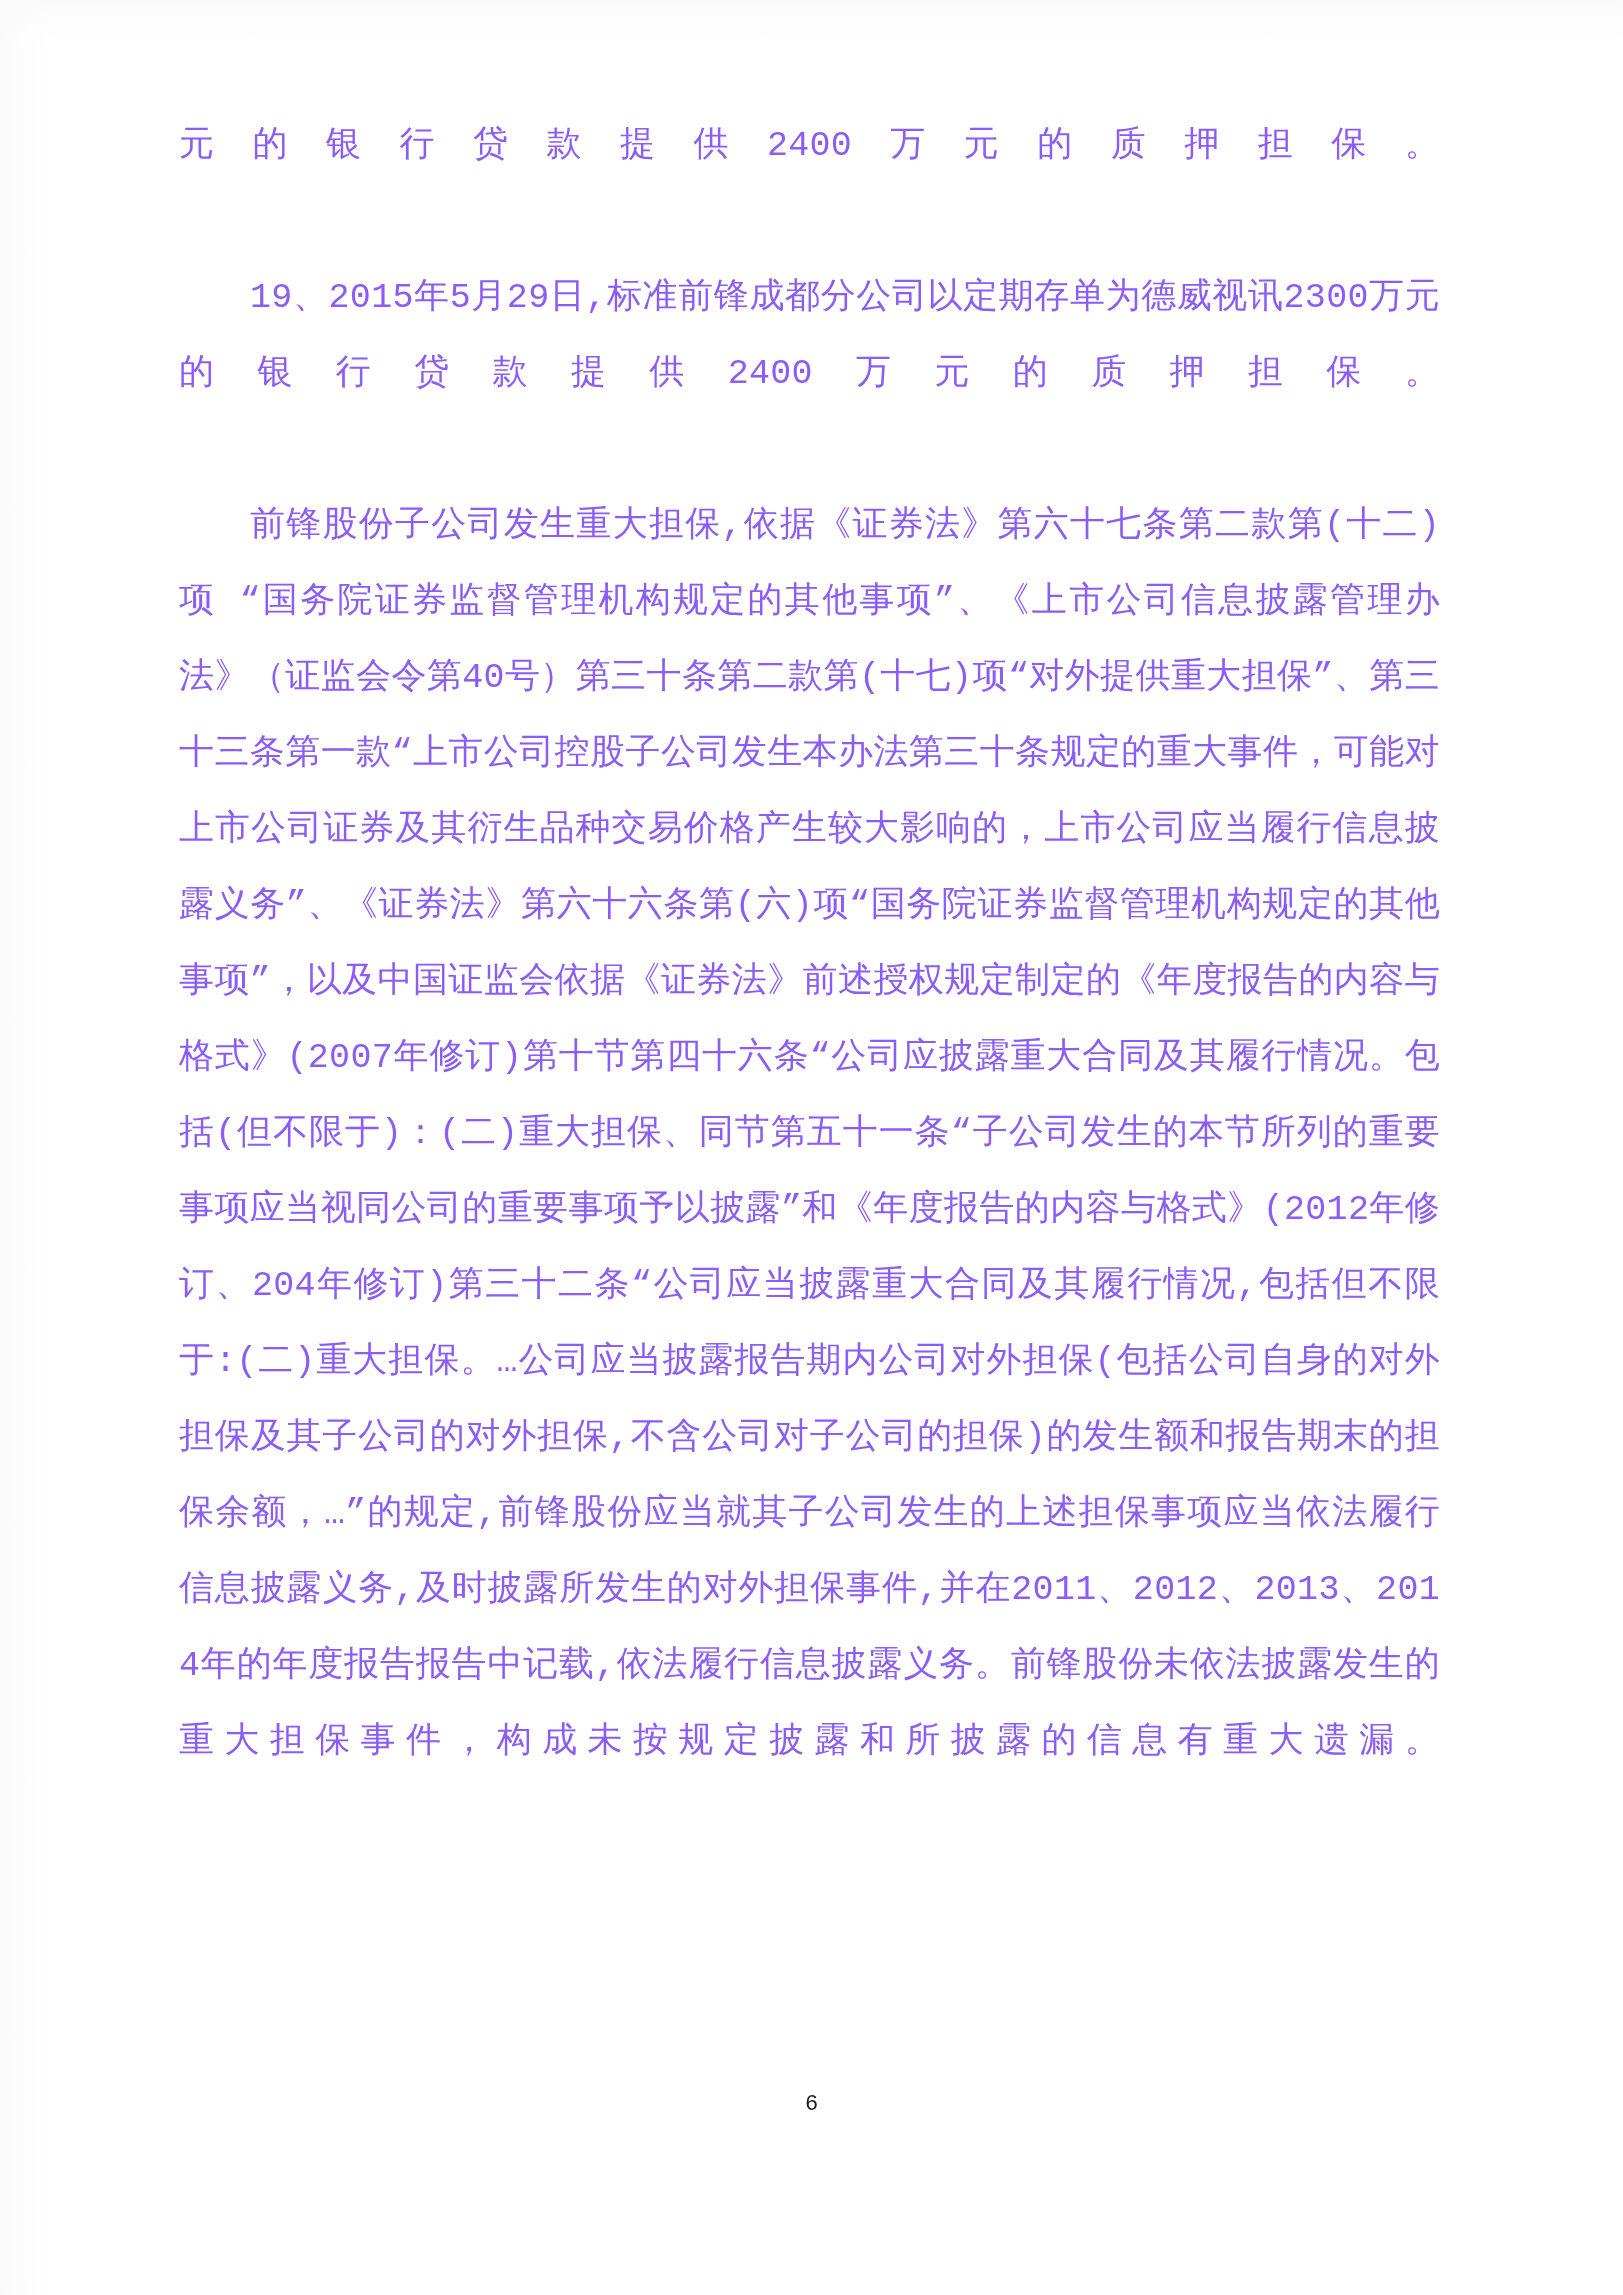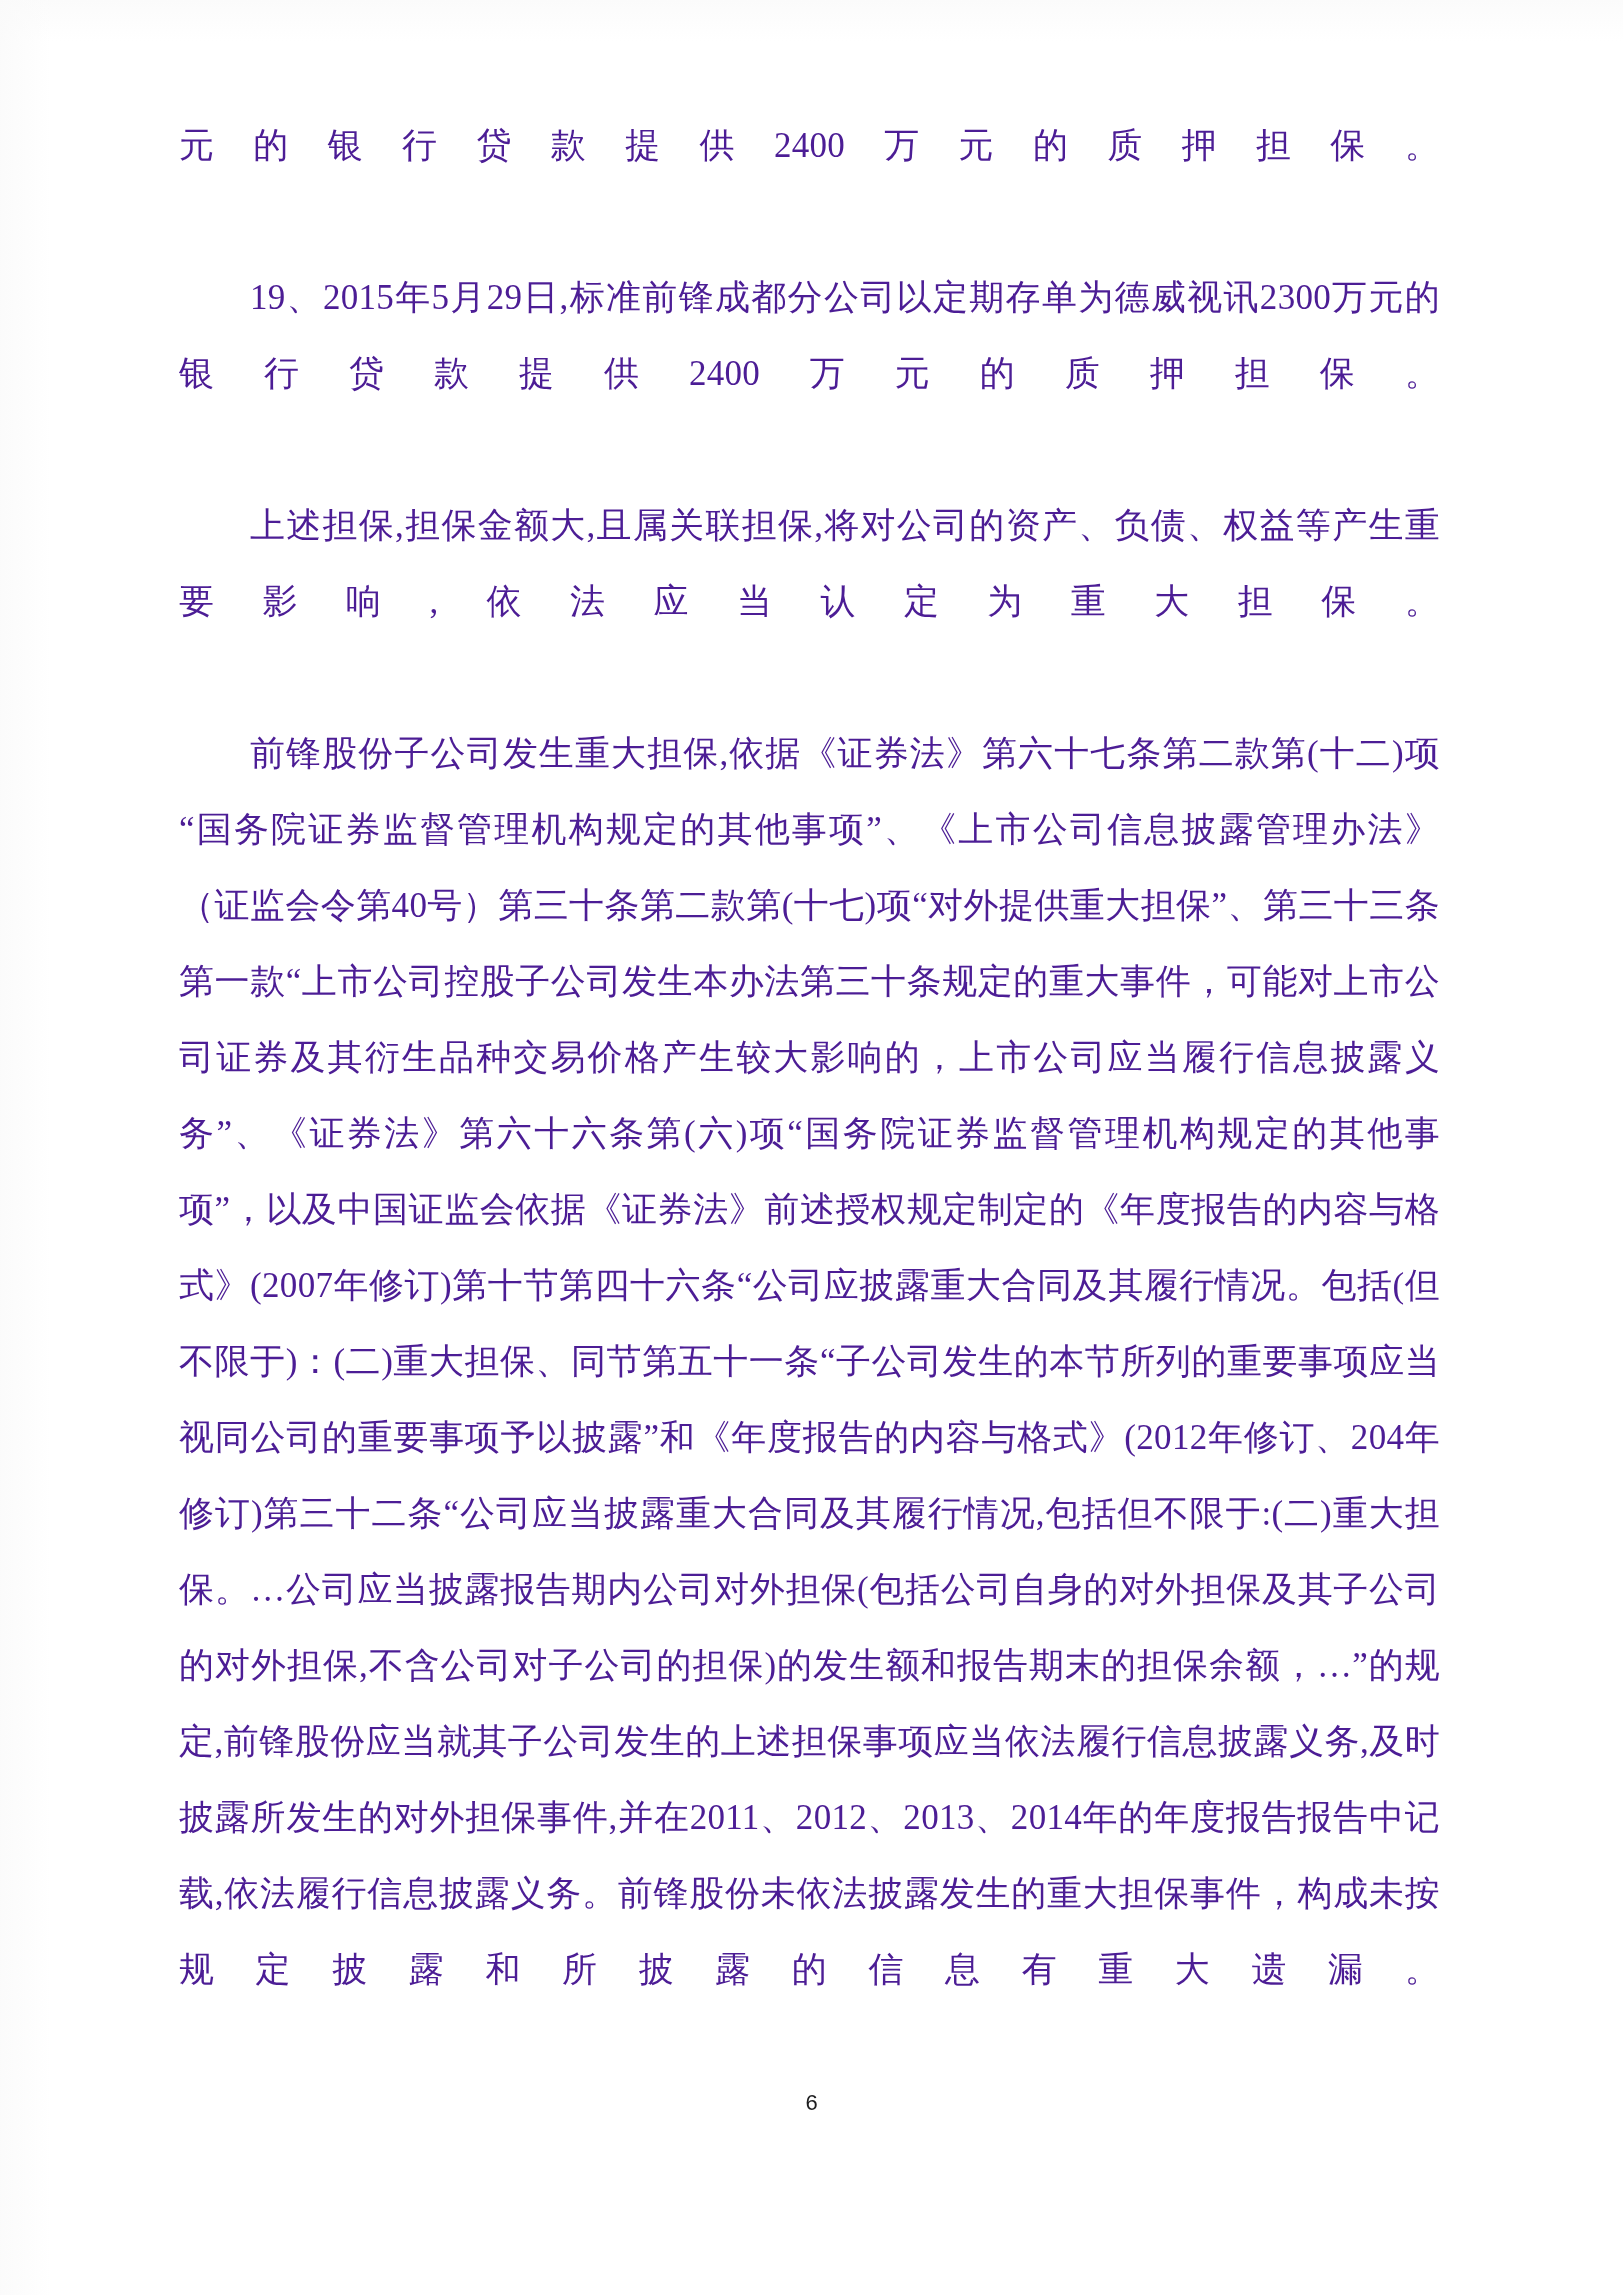--- a/index.html
+++ b/index.html
@@ -33,26 +33,27 @@
     position: absolute;
     left: 179px;
     top: 108px;
     width: 1261px;
   }
   p.para {
     margin: 0 0 0 0;
     padding: 0;
     font-size: 35px;
     line-height: 76px;
-    color: #4c1d95;
+    color: #8b5cf6;
     text-align: justify;
     text-justify: inter-character;
     text-indent: 0;
     letter-spacing: 0.3px;
     word-break: break-all;
+    font-family: Liberation Mono, monospace;
     -webkit-font-smoothing: antialiased;
   }
   p.para.indent {
     text-indent: 71px;
   }
   
   p.para::after {
     content: "";
     display: inline-block;
     width: 100%;
@@ -74,21 +75,20 @@
 
 <div id="page">
 
   <div id="text-column">
 
     <p class="para">元的银行贷款提供2400万元的质押担保。</p>
 
     <p class="para indent">19、2015年5月29日,标准前锋成都分公司以定期存单为德威视讯2300万元的银行贷款提供2400万元的质押担保。</p>
 
 
-    <p class="para indent">上述担保,担保金额大,且属关联担保,将对公司的资产、负债、权益等产生重要影响,依法应当认定为重大担保。</p>
 
     <p class="para indent">前锋股份子公司发生重大担保,依据《证券法》第六十七条第二款第(十二)项 “国务院证券监督管理机构规定的其他事项”、《上市公司信息披露管理办法》（证监会令第40号）第三十条第二款第(十七)项“对外提供重大担保”、第三十三条第一款“上市公司控股子公司发生本办法第三十条规定的重大事件，可能对上市公司证券及其衍生品种交易价格产生较大影响的，上市公司应当履行信息披露义务”、《证券法》第六十六条第(六)项“国务院证券监督管理机构规定的其他事项”，以及中国证监会依据《证券法》前述授权规定制定的《年度报告的内容与格式》(2007年修订)第十节第四十六条“公司应披露重大合同及其履行情况。包括(但不限于)：(二)重大担保、同节第五十一条“子公司发生的本节所列的重要事项应当视同公司的重要事项予以披露”和《年度报告的内容与格式》(2012年修订、204年修订)第三十二条“公司应当披露重大合同及其履行情况,包括但不限于:(二)重大担保。…公司应当披露报告期内公司对外担保(包括公司自身的对外担保及其子公司的对外担保,不含公司对子公司的担保)的发生额和报告期末的担保余额，…”的规定,前锋股份应当就其子公司发生的上述担保事项应当依法履行信息披露义务,及时披露所发生的对外担保事件,并在2011、2012、2013、2014年的年度报告报告中记载,依法履行信息披露义务。前锋股份未依法披露发生的重大担保事件，构成未按规定披露和所披露的信息有重大遗漏。</p>
 
   </div>
 
   <div id="page-number">6</div>
 
 </div>
 
 

